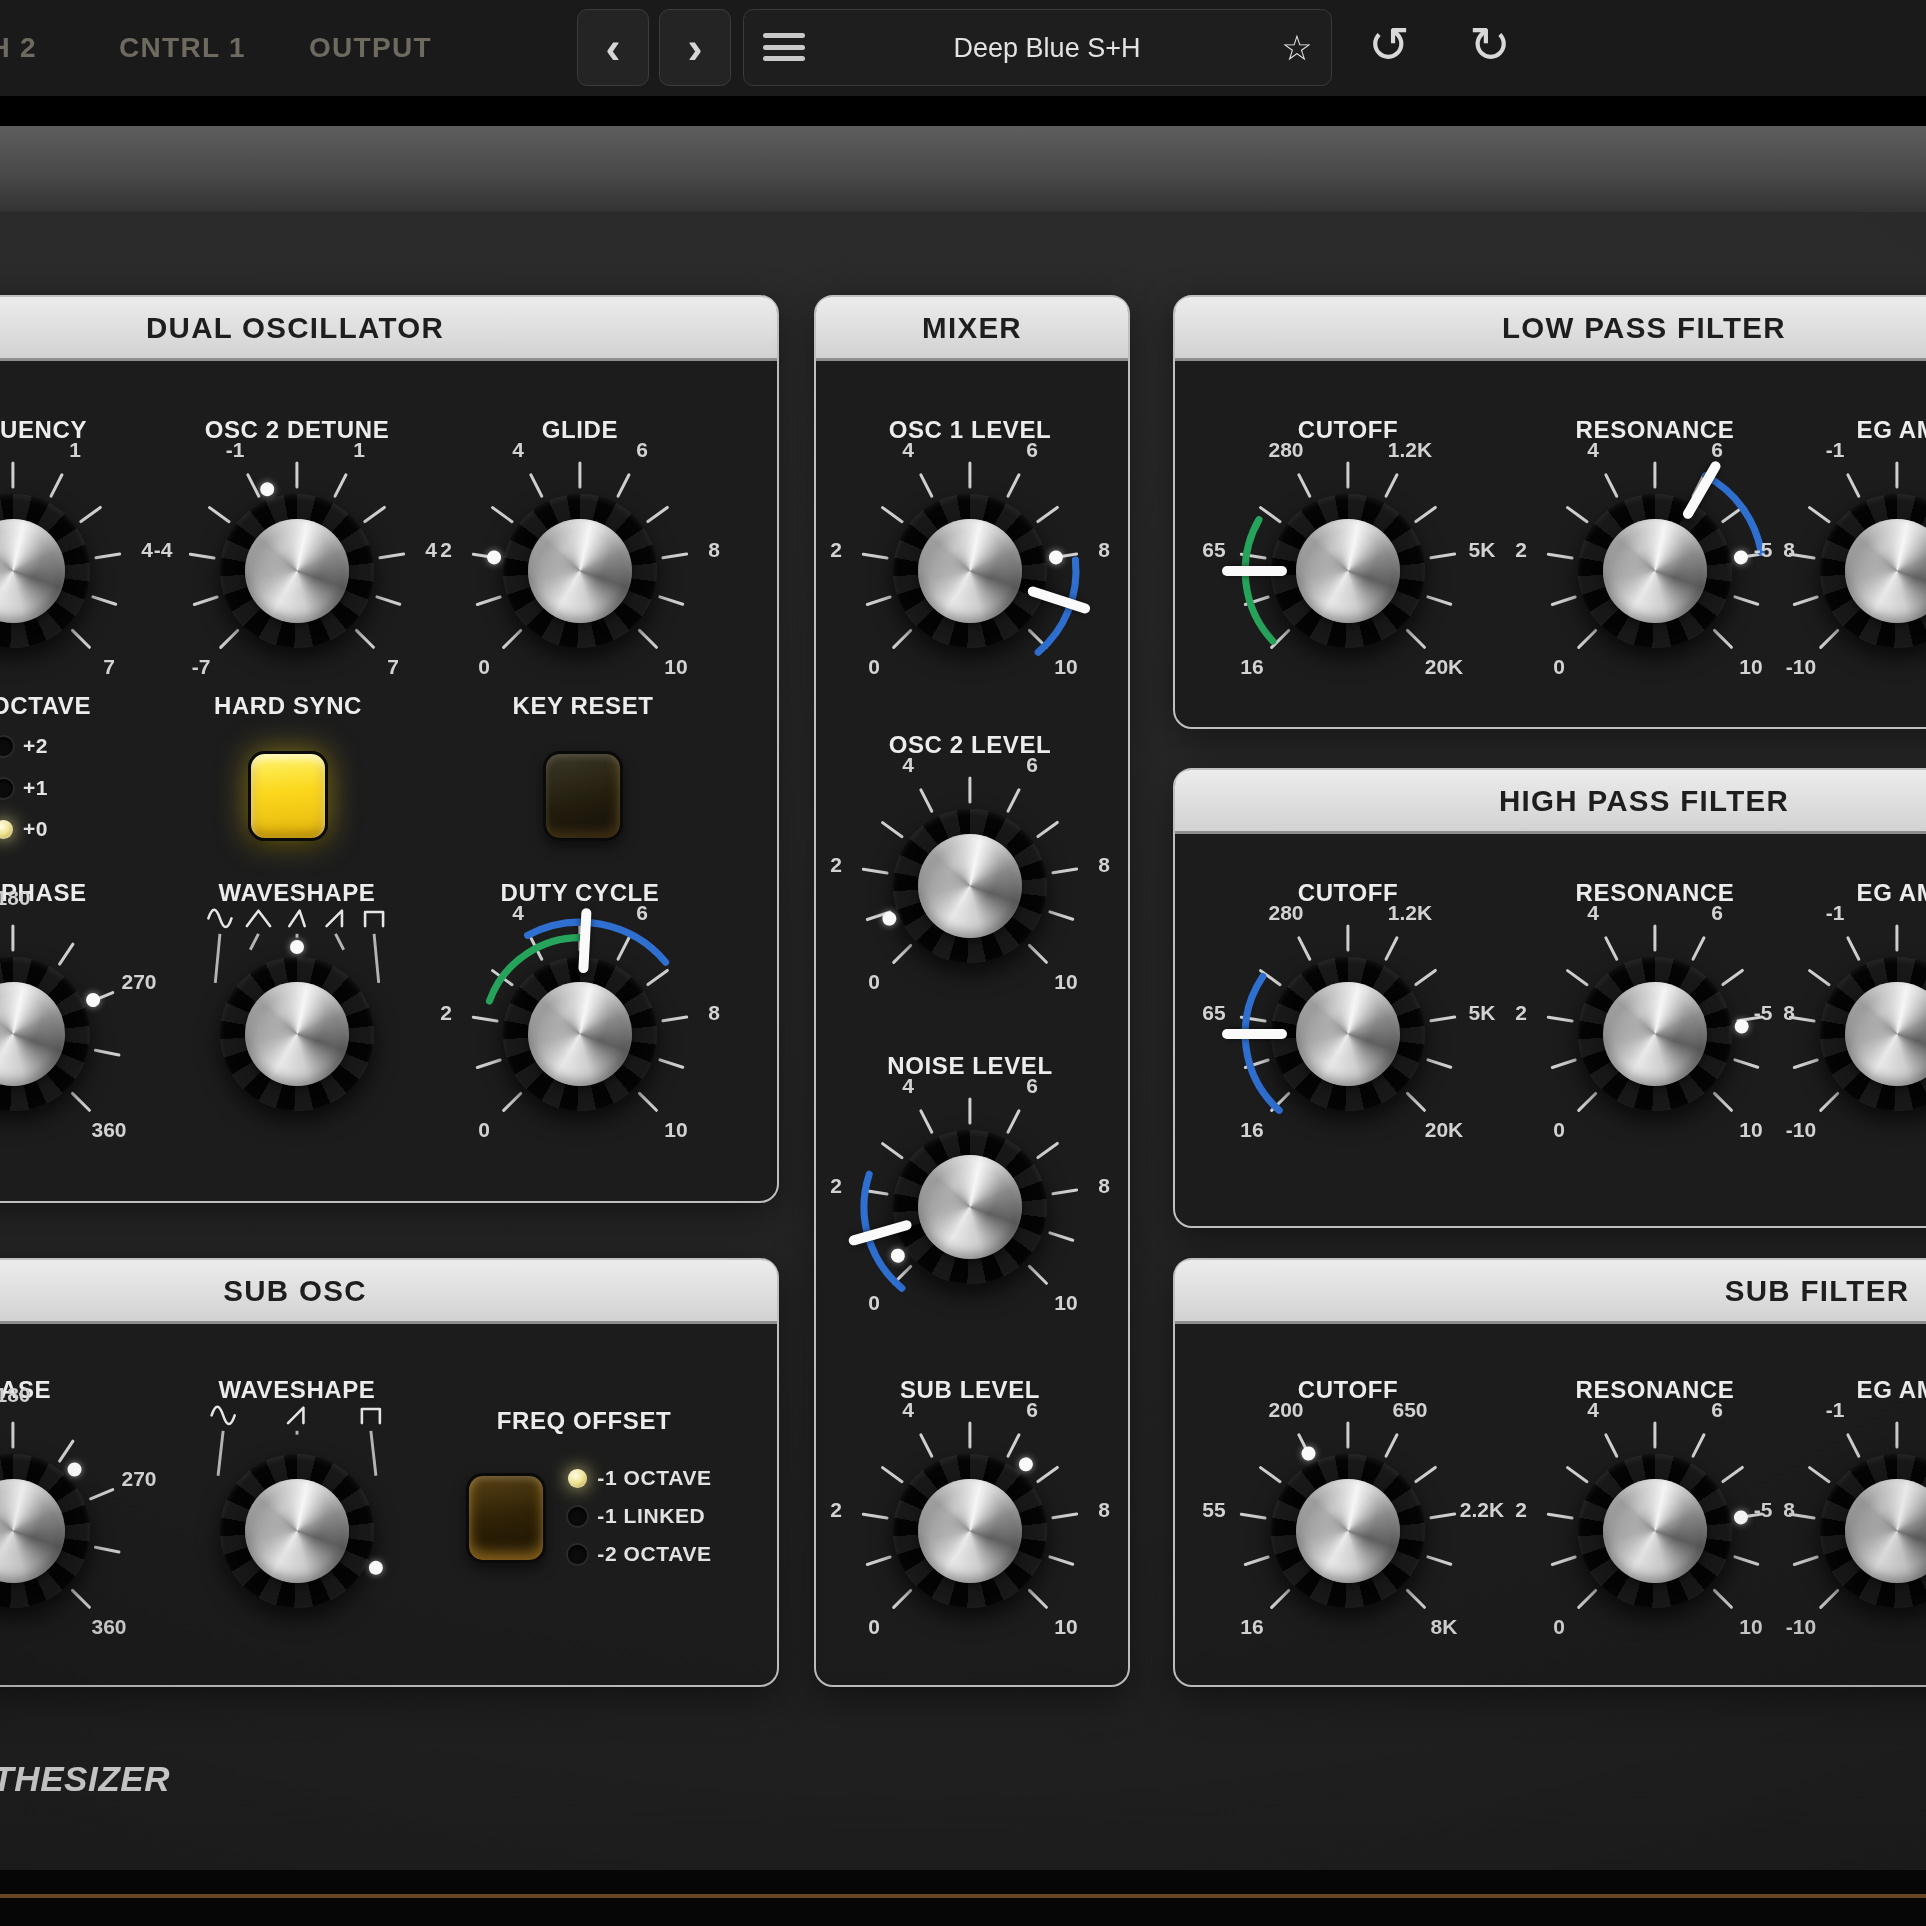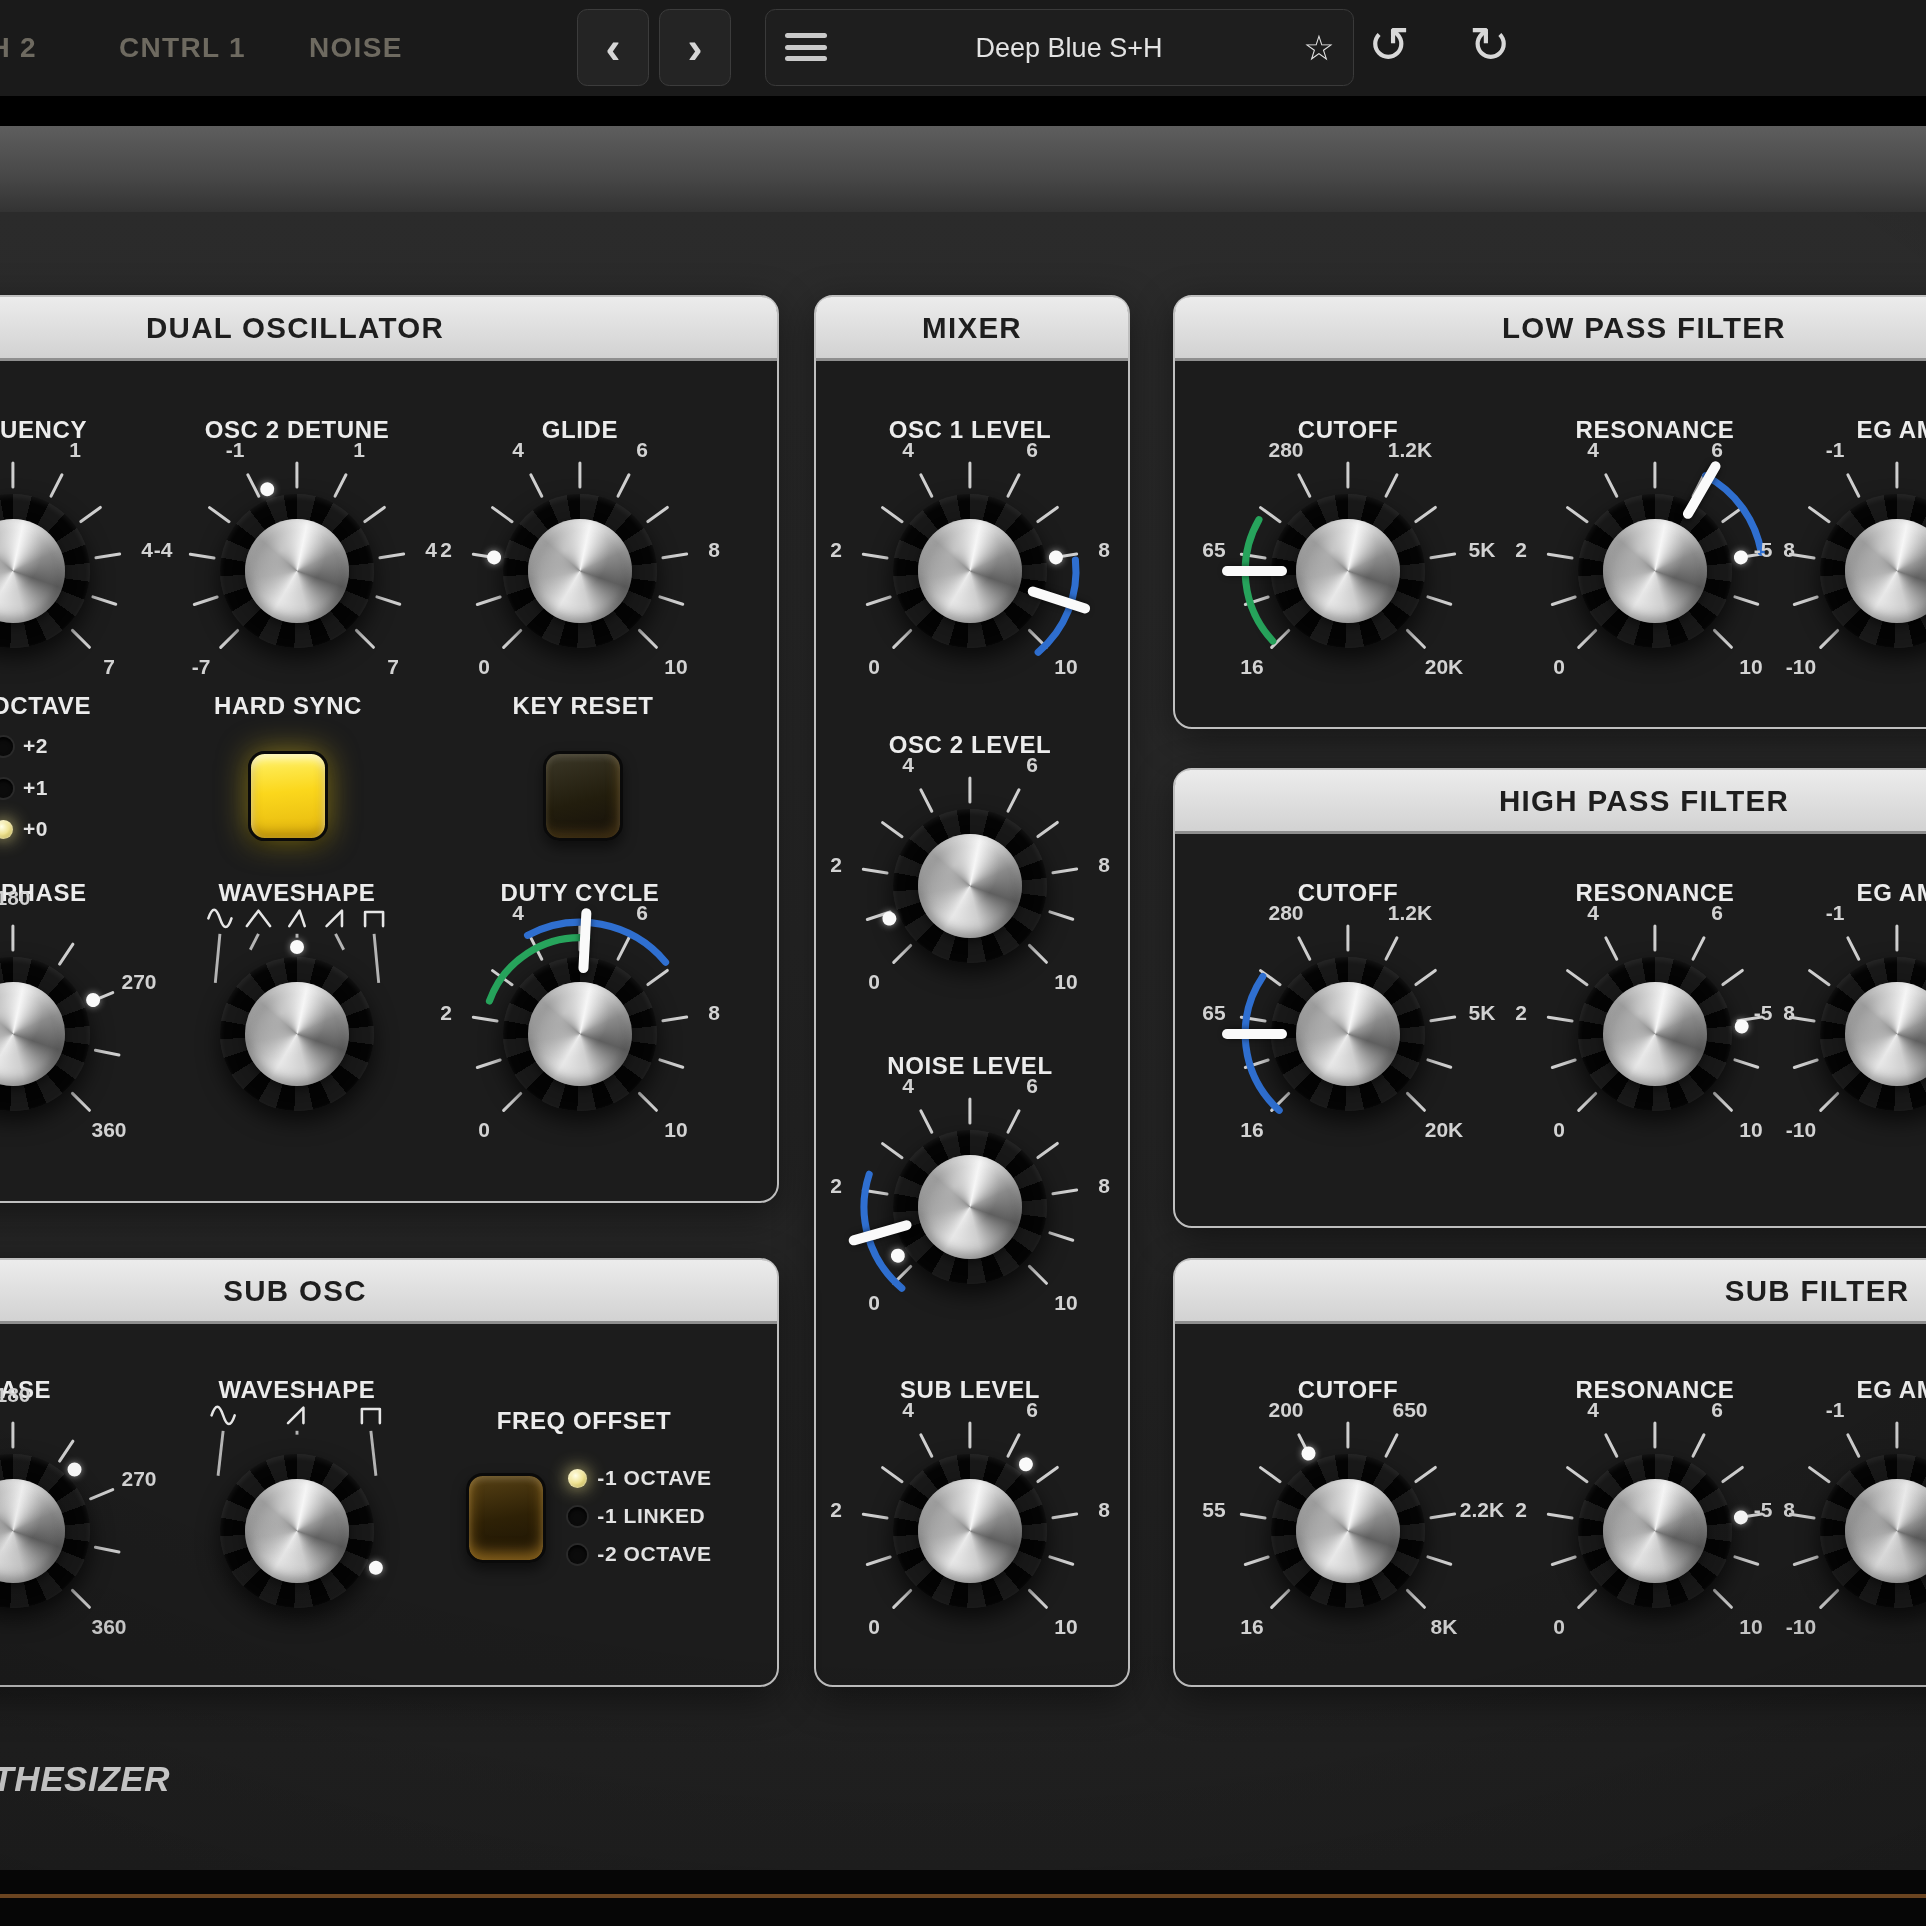--- a/index.html
+++ b/index.html
@@ -1,21 +1,21 @@
 <!DOCTYPE html>
 <html style="font-size:10.3px"><head>
 <meta charset="utf-8">
 <style>
   html,body{margin:0;padding:0;background:#000;}
   body{width:1926px;height:1926px;position:relative;overflow:hidden;font-family:"Liberation Sans",sans-serif;}
   
   #topbar{position:absolute;left:0;top:0;width:1926px;height:96px;background:#1a1a1a;z-index:60;}
   .tab{position:absolute;top:50%;transform:translateY(-50%);font-size:28px;font-weight:bold;color:#6e6a60;letter-spacing:1.3px;white-space:nowrap;}
   .nav-btn{position:absolute;top:9px;width:72px;height:77px;background:#242424;border:1.9px solid #3c3c3c;border-radius:10.3px;color:#d6d6d6;display:flex;align-items:center;justify-content:center;font-size:45px;font-weight:bold;box-sizing:border-box;}
-  #preset-box{position:absolute;left:743px;top:9px;width:589px;height:77px;background:#1e1e1e;border:1.9px solid #3a3a3a;border-radius:10.3px;box-sizing:border-box;margin-left:22px;}
+  #preset-box{position:absolute;left:743px;top:9px;width:589px;height:77px;background:#1e1e1e;border:1.9px solid #3a3a3a;border-radius:10.3px;box-sizing:border-box;}
   #hamburger{position:absolute;left:19px;top:16.7px;width:42px;height:40px;cursor:pointer;}
   #hamburger .bar{width:42px;height:5.1px;background:#c9c9c9;border-radius:2.6px;margin:6.4px 0;}
   #preset-name{position:absolute;left:303px;top:50%;transform:translate(-50%,-50%);font-size:27px;color:#e3e3e3;white-space:nowrap;}
   #star-icon{position:absolute;left:553px;top:50%;transform:translate(-50%,-50%);font-size:35px;color:#e8e8e8;}
   .icon-btn{position:absolute;top:10.3px;font-size:50px;color:#d8d8d8;line-height:71px;}
   
   #strip-black{position:absolute;left:0;top:96px;width:1926px;height:29.5px;background:#000;}
   #bezel{position:absolute;left:0;top:126px;width:1926px;height:86px;background:linear-gradient(180deg,#5e5e5e,#474747 60%,#333);}
   #main-bg{position:absolute;left:0;top:212px;width:1926px;height:1658px;background:linear-gradient(180deg,#2b2b2b,#262626 55%,#202020);}
   #vignette{position:absolute;left:0;top:212px;width:1926px;height:1658px;z-index:40;pointer-events:none;
@@ -58,21 +58,21 @@
   .led.on{background:radial-gradient(circle at 40% 35%,#ffffe8,#efe393 45%,#b9a83e 80%);box-shadow:0 0 18px rgba(240,228,140,.9), inset 0 0 3.9px rgba(255,255,255,.8);}
   .radio-label{margin-left:10.3px;font-size:21px;font-weight:bold;color:#e2e2e2;letter-spacing:0.6px;}
   #brand{position:absolute;left:-7.7px;top:1759px;font-size:35px;font-style:italic;font-weight:bold;color:#dfdfdf;letter-spacing:0.6px;z-index:10;white-space:nowrap;}
 </style>
 </head>
 <body>
 
 <div id="topbar">
   <span class="tab" style="left:-29px">TH 2</span>
   <span class="tab" style="left:119px">CNTRL 1</span>
-  <span class="tab" style="left:309px">NOISE</span>
+  <span class="tab" style="left:309px">OUTPUT</span>
 
   <div class="nav-btn" style="left:577px">
     <span>‹</span>
   </div>
   <div class="nav-btn" style="left:659px">
     <span>›</span>
   </div>
 
   <div id="preset-box">
     <div id="hamburger">

